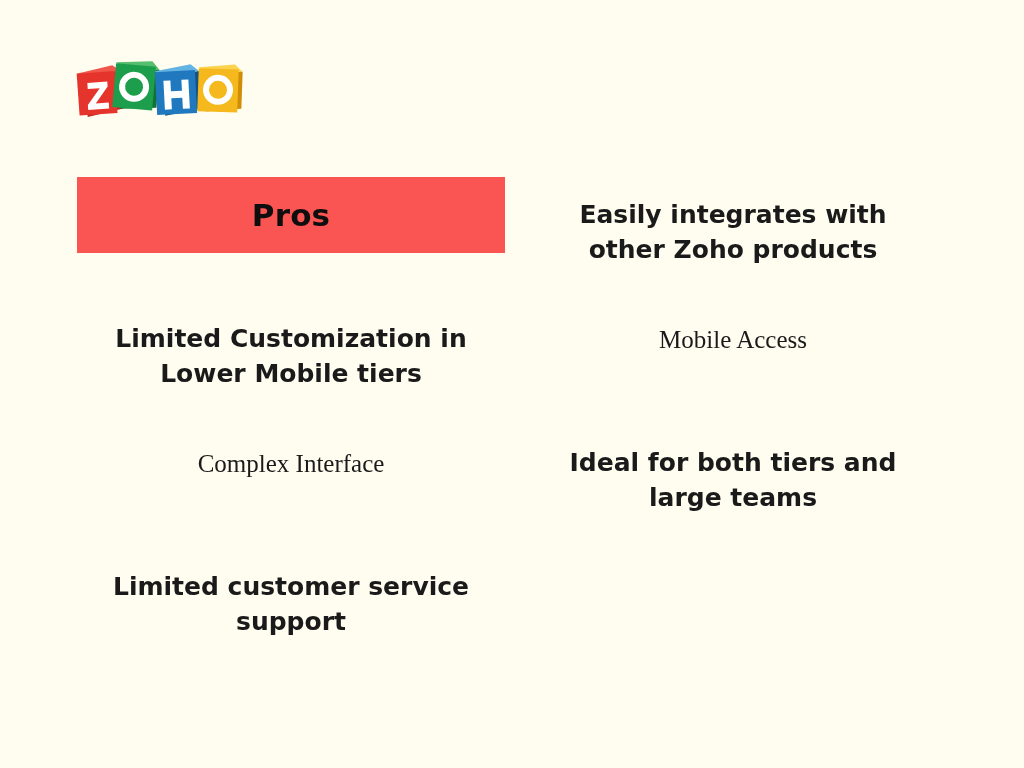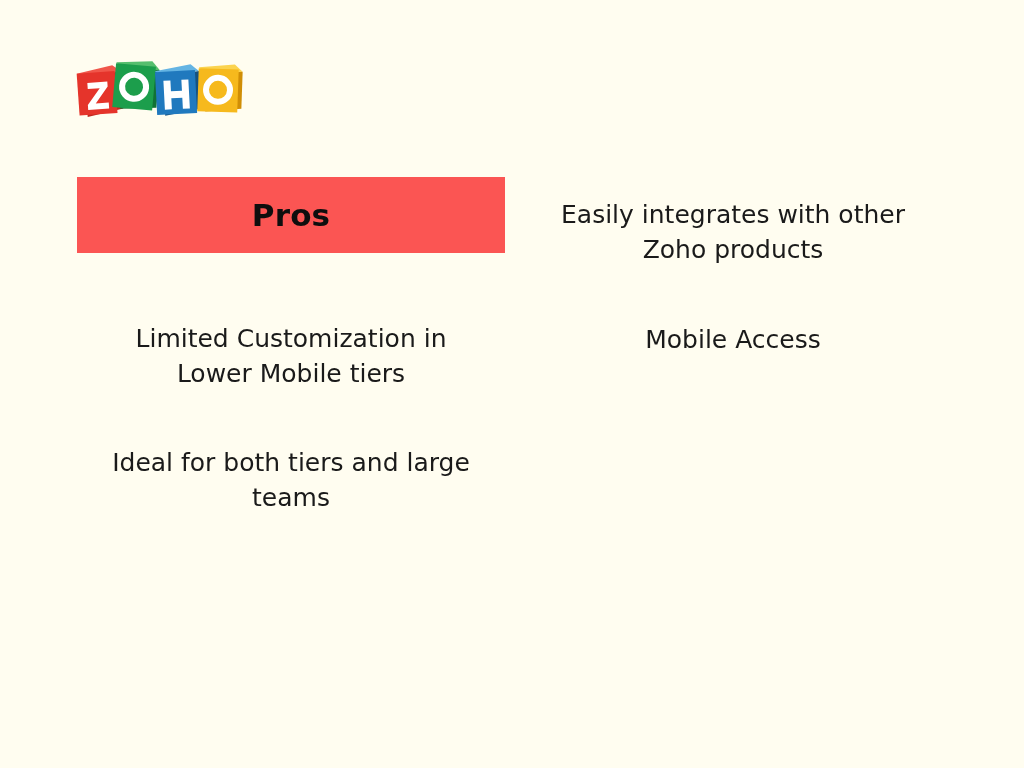--- a/index.html
+++ b/index.html
@@ -55,22 +55,22 @@
     letter-spacing: 0.2px;
   }
 
   .body-cell {
     font-size: 25px;
     line-height: 1.42;
     color: #1A1A1A;
     font-family: "DejaVu Sans", sans-serif;
   }
 
-  .row-tall { height: 110px; }
-  .row-short { height: 78px; }
+  .row-tall { height: 110px; font-weight: bold; }
+  .row-short { height: 78px; font-family: Liberation Serif, serif; }
 </style>
 </head>
 <body>
 
 <div id="brand-logo">
   <svg viewBox="0 0 180 66" xmlns="http://www.w3.org/2000/svg" aria-label="ZOHO">
 
     <g transform="rotate(-4 28 36)">
       <polygon points="4,16 40,10 48,16 12,22" fill="#F0564A"></polygon>
       <polygon points="48,16 48,54 12,60 12,22" fill="#C0281F"></polygon>
@@ -105,16 +105,18 @@
 </div>
 
 <div id="pros-cons-table">
 
   <div class="cell header-cell col-pros">Pros</div>
 
   <div class="cell body-cell row-tall col-pros">Easily integrates with other Zoho products</div>
   <div class="cell body-cell row-tall col-cons">Limited Customization in Lower Mobile tiers</div>
 
   <div class="cell body-cell row-short col-pros">Mobile Access</div>
+  <div class="cell body-cell row-short col-cons">Complex Interface</div>
 
   <div class="cell body-cell row-tall col-pros">Ideal for both tiers and large teams</div>
+  <div class="cell body-cell row-tall col-cons">Limited customer service support</div>
 
 </div>
 
 </body></html>

